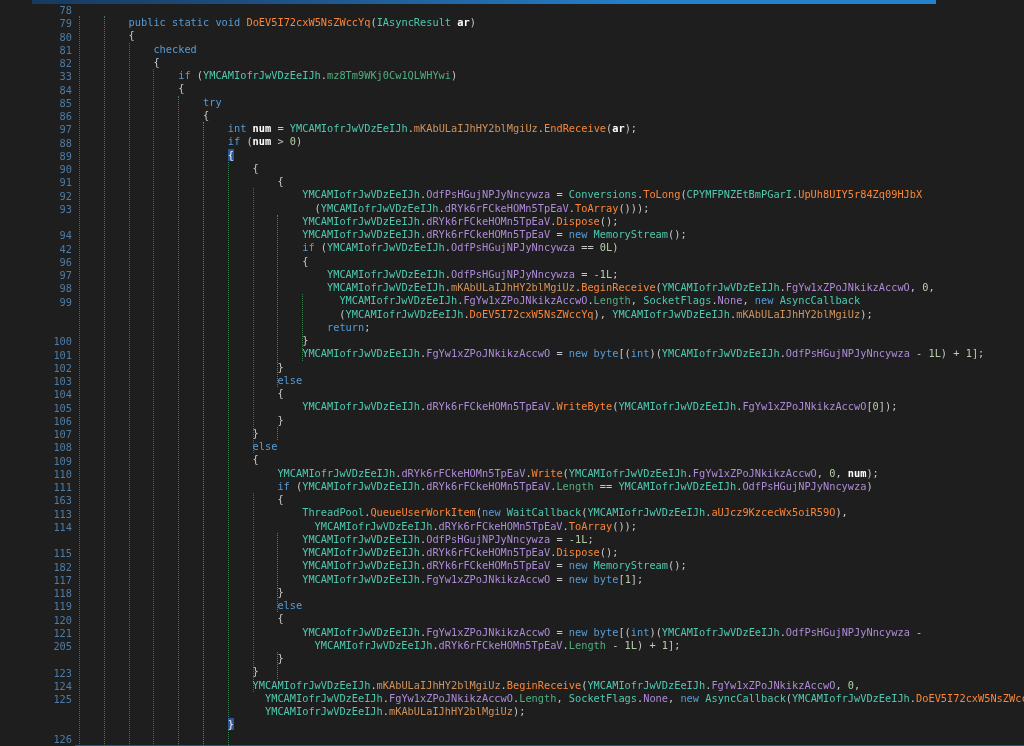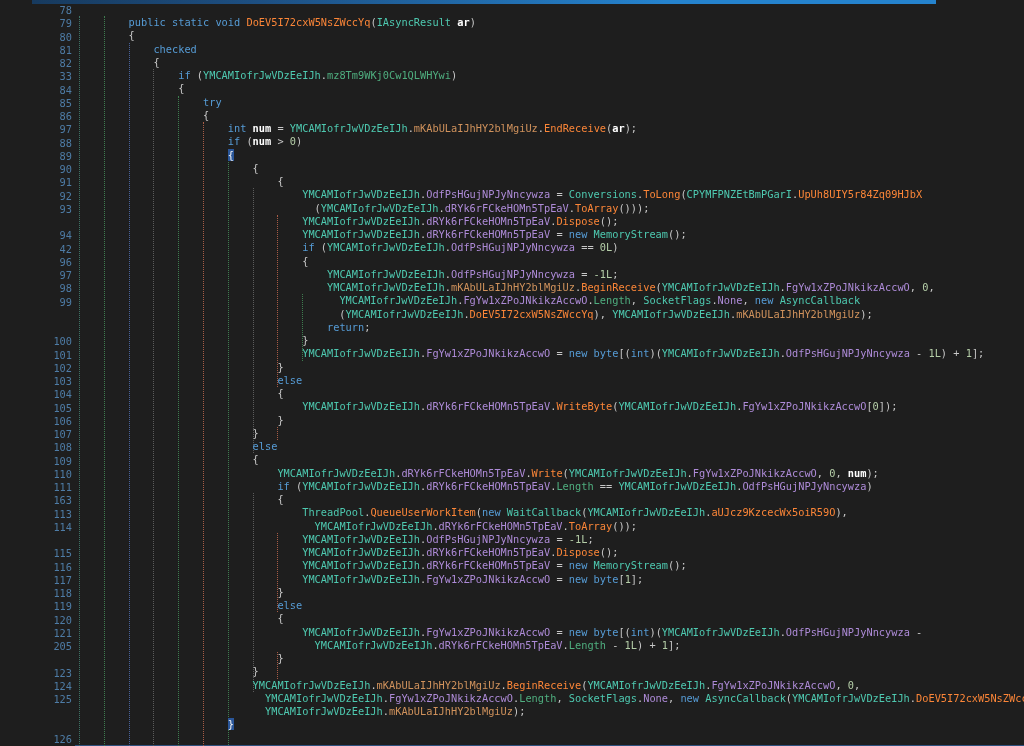--- a/index.html
+++ b/index.html
@@ -77,21 +77,21 @@
         <div class="gr">107</div>
         <div class="gr">108</div>
         <div class="gr">109</div>
         <div class="gr">110</div>
         <div class="gr">111</div>
         <div class="gr">163</div>
         <div class="gr">113</div>
         <div class="gr">114</div>
         <div class="gr"> </div>
         <div class="gr">115</div>
-        <div class="gr">116</div>
+        <div class="gr">182</div>
         <div class="gr">117</div>
         <div class="gr">118</div>
         <div class="gr">119</div>
         <div class="gr">120</div>
         <div class="gr">121</div>
         <div class="gr">205</div>
         <div class="gr"> </div>
         <div class="gr">123</div>
         <div class="gr">124</div>
         <div class="gr">125</div>

